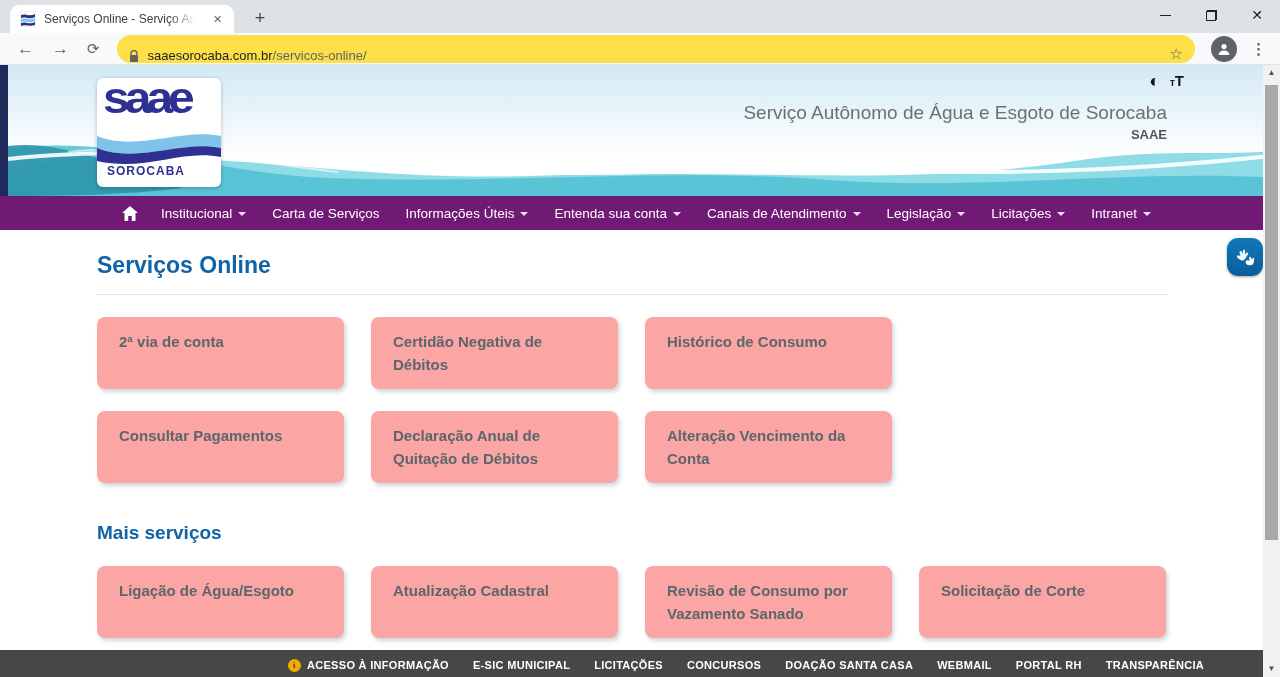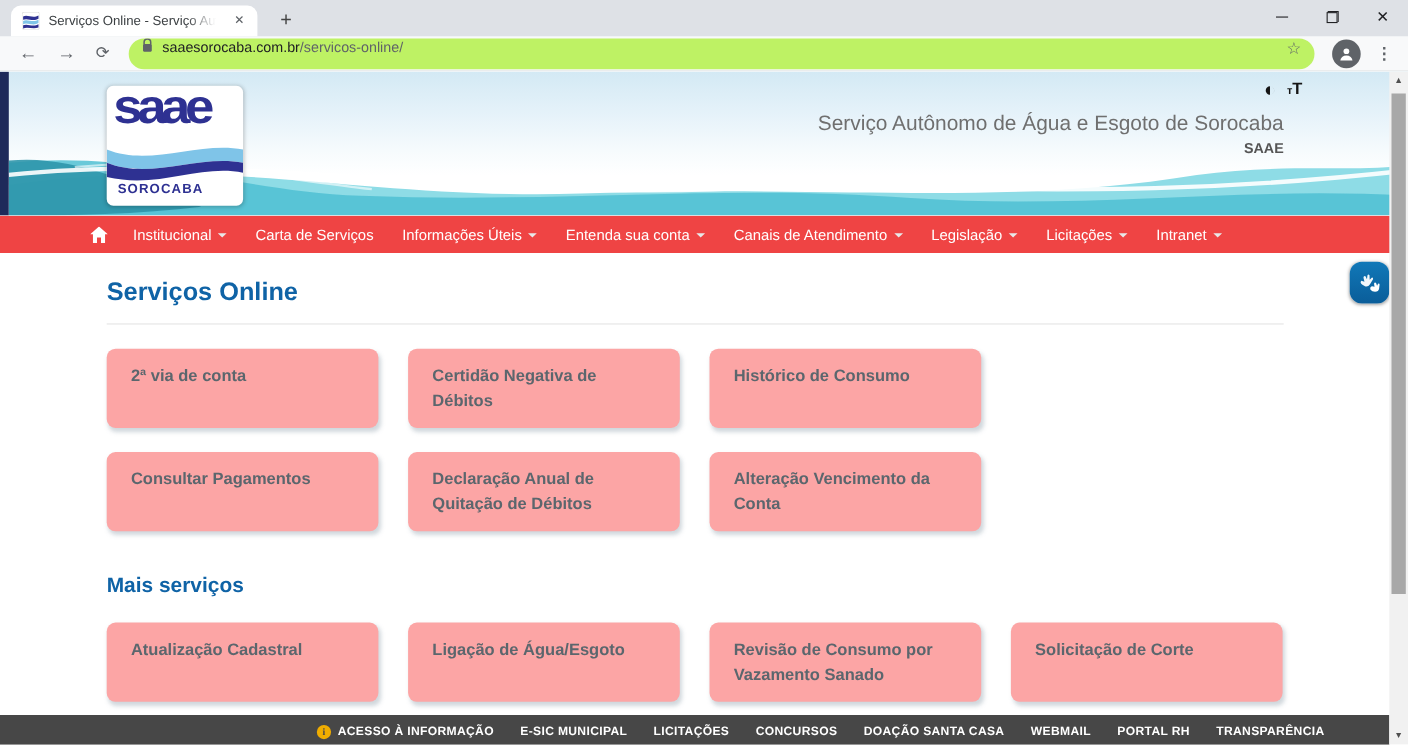--- a/index.html
+++ b/index.html
@@ -25,22 +25,22 @@
   .min-glyph { display:block; width:11px; border-top:1px solid #202124; }
   .restore-glyph { position:relative; width:11px; height:11px; display:block; }
   .restore-glyph::before { content:''; position:absolute; top:0; right:0; width:8px; height:8px; border:1px solid #202124; }
   .restore-glyph::after  { content:''; position:absolute; bottom:0; left:0; width:8px; height:8px; border:1px solid #202124; background:#dee1e6; }
   .close-glyph { font-size:14px; line-height:14px; }
 
   .toolbar { height:32px; background:#f8f9fa; display:flex; align-items:center; padding:0 8px;
              border-bottom:1px solid #e2e3e5; }
   .navbtn { font-size:17px; color:#5f6368; margin:0 9px; line-height:1; cursor:pointer; }
   .reload { font-size:15px; }
-  .omnibox { flex:1; height:28px; background:#bef264; border-radius:14px; display:flex;
-             align-items:flex-start; padding:0 12px; margin:0 8px; }
+  .omnibox { flex:1; height:28px; background:#fde047; border-radius:14px; display:flex;
+             align-items:flex-end; padding:0 12px; margin:0 8px; }
   .lock-icon { margin-right:9px; display:flex; }
   .url { font-size:13px; }
   .url .domain { color:#202124; }
   .url .path { color:#5f6368; }
   .star { margin-left:auto; font-size:15px; color:#5f6368; cursor:pointer; }
   .avatar { width:26px; height:26px; border-radius:50%; background:#5f6368; margin:0 8px;
             display:flex; align-items:center; justify-content:center; cursor:pointer; }
   .kebab { font-size:15px; color:#5f6368; margin:0 6px; cursor:pointer; font-weight:bold; }
 
   
@@ -63,21 +63,21 @@
   .contrast-glyph { font-size:18px; line-height:18px; }
   .tt-glyph { font-weight:bold; }
   .tt-glyph .t-small { font-size:10px; }
   .tt-glyph .t-big { font-size:15px; }
   .header-title { position:absolute; top:37px; right:113px; font-size:19px; font-weight:normal;
                   color:#6f6f6f; }
   .header-subtitle { position:absolute; top:62px; right:113px; font-size:13px; font-weight:bold;
                      color:#555; }
 
   
-  .navbar { height:34px; background:#ef4444; display:flex; align-items:center; padding-left:72px; }
+  .navbar { height:34px; background:#701a75; display:flex; align-items:center; padding-left:112px; }
   .nav-home { padding:0 10px; display:flex; align-items:center; cursor:pointer; }
   .nav-item { padding:0 13px; display:flex; align-items:center; gap:6px; color:#fff;
               font-size:13.5px; height:34px; cursor:pointer; white-space:nowrap; }
   .caret { width:0; height:0; border-left:4px solid transparent; border-right:4px solid transparent;
            border-top:4px solid #e8e8e8; margin-top:2px; }
 
   
   .content { padding:22px 0 0 97px; width:1167px; }
   .page-h1 { font-size:23px; font-weight:bold; color:#0f63a6; margin-bottom:15px; }
   .rule { border:none; border-top:1px solid #e4e4e4; width:1070px; margin-bottom:22px; }
@@ -233,22 +233,22 @@
     <div class="grid3">
       <div class="card">2ª via de conta</div>
       <div class="card">Certidão Negativa de Débitos</div>
       <div class="card">Histórico de Consumo</div>
       <div class="card">Consultar Pagamentos</div>
       <div class="card">Declaração Anual de Quitação de Débitos</div>
       <div class="card">Alteração Vencimento da Conta</div>
     </div>
     <div class="page-h2">Mais serviços</div>
     <div class="grid4">
+      <div class="card">Ligação de Água/Esgoto</div>
       <div class="card">Atualização Cadastral</div>
-      <div class="card">Ligação de Água/Esgoto</div>
       <div class="card">Revisão de Consumo por Vazamento Sanado</div>
       <div class="card">Solicitação de Corte</div>
     </div>
   </div>
 
   <div class="handtalk">
     <svg width="22" height="22" viewBox="0 0 24 24">
       <g fill="#ffffff">
         <path d="M5,14 q-3,-2 -1,-4 l3,1 -1,-4 q0,-2 2,-1.5 l1.5,3 0.5,-4 q1,-1.5 2,0 l0.2,4.5 2,-2 q1.8,-0.3 1.3,1.5 l-3,5 q-2,3 -5,2 z" opacity="0.95"></path>
         <path d="M13,19 q-1,-3 1.5,-3.5 l2.5,0.5 -0.5,-3 q0.5,-1.8 2,-0.8 l1,2.8 1,-2 q1.5,-0.5 1.5,1 l-0.5,4 q-0.5,3 -4,3 q-3,0 -4.5,-2 z"></path>

